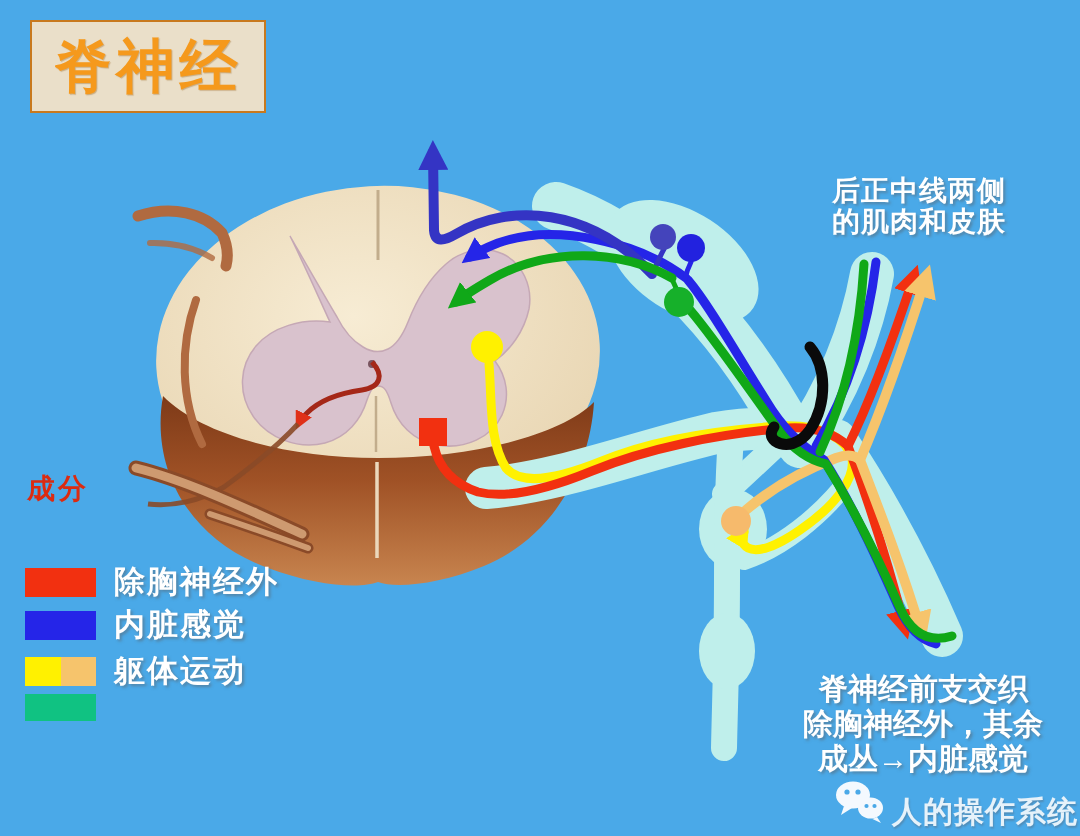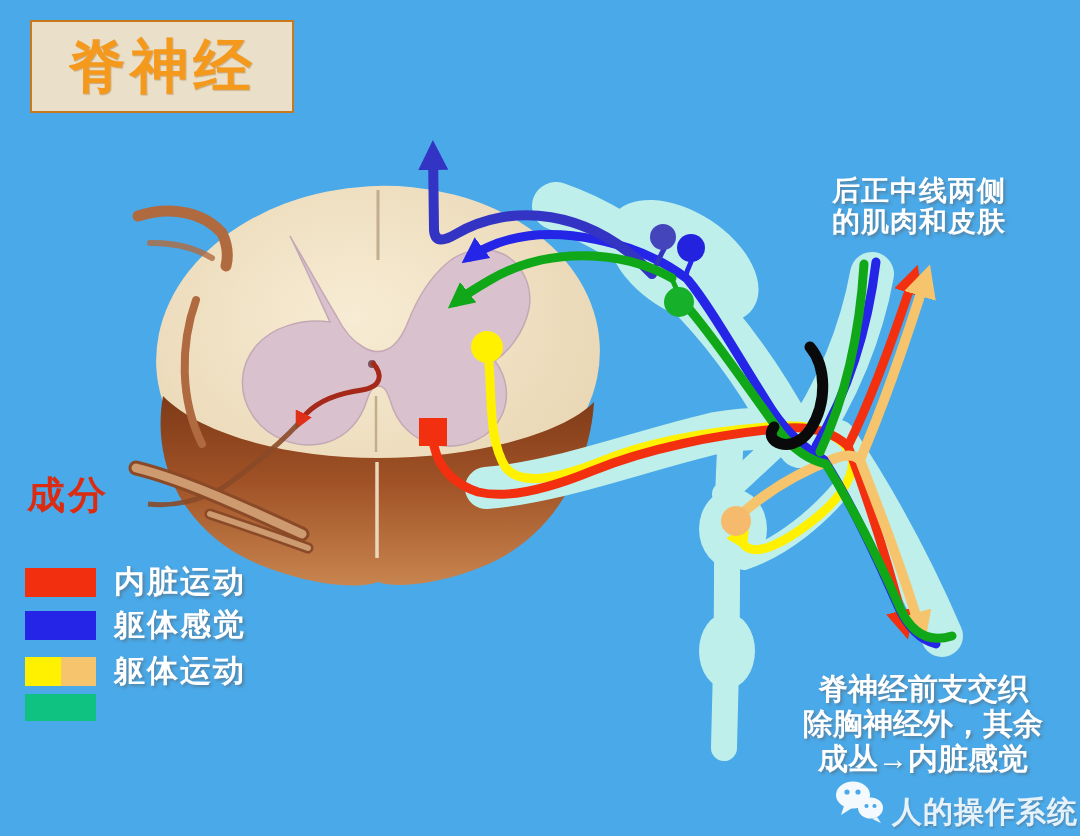--- a/index.html
+++ b/index.html
@@ -1,26 +1,26 @@
 <!DOCTYPE html>
 <html><head>
 <meta charset="utf-8">
 <style>
   html,body{margin:0;padding:0;}
   body{font-family:"Liberation Sans","DejaVu Sans",sans-serif;}
   .stage{position:relative;width:1080px;height:836px;overflow:hidden;}
   .stage svg{display:block;}
   #diagram{position:absolute;left:0;top:0;}
-  .title-box{position:absolute;left:30px;top:20px;width:264px;height:93px;
+  .title-box{position:absolute;left:30px;top:20px;width:236px;height:93px;
     border:2px solid #c8791e;box-sizing:border-box;display:flex;align-items:center;justify-content:center;}
   .title-text{font-size:58px;font-weight:bold;letter-spacing:5px;text-shadow:1px 1px 1px rgba(140,80,0,.35);}
   .anno{position:absolute;color:#ffffff;font-weight:bold;text-shadow:2px 2px 3px rgba(90,100,110,.55);}
   .anno-tr{left:832px;top:176px;font-size:28px;line-height:1.1;letter-spacing:1px;text-align:center;}
   .anno-br{left:775px;top:672px;width:296px;font-size:30px;line-height:1.16;text-align:center;}
-  .legend-heading{position:absolute;left:27px;top:470px;font-size:38px;font-weight:bold;letter-spacing:3px;}
+  .legend-heading{position:absolute;left:27px;top:470px;font-size:28px;font-weight:bold;letter-spacing:3px;}
   .legend-row{position:absolute;left:25px;display:flex;align-items:center;}
   .swatch{width:71px;height:29px;display:flex;overflow:hidden;}
   .swatch .half{flex:1;height:100%;}
   .legend-label{margin-left:18px;color:#fff;font-weight:bold;font-size:31px;letter-spacing:2px;
     text-shadow:2px 2px 3px rgba(90,100,110,.55);}
   .watermark{position:absolute;left:834px;top:768px;display:flex;align-items:center;opacity:.96;}
   .watermark-text{margin-left:6px;color:#edf5fb;font-size:30px;font-weight:bold;letter-spacing:1px;
     text-shadow:1px 2px 2px rgba(90,110,130,.5);margin-top:24px;}
 </style>
 </head>
@@ -165,25 +165,25 @@
   <div class="anno anno-br">
     <div>脊神经前支交织</div>
     <div>除胸神经外，其余</div>
     <div>成丛→内脏感觉</div>
   </div>
 
   <div class="legend-heading" style="color: rgb(220, 43, 16);">成分</div>
 
   <div class="legend-row" style="top:561px">
     <span class="swatch" style="background: rgb(242, 48, 16);"></span>
-    <span class="legend-label">内脏运动</span>
+    <span class="legend-label">除胸神经外</span>
   </div>
   <div class="legend-row" style="top:604px">
     <span class="swatch" style="background: rgb(37, 37, 232);"></span>
-    <span class="legend-label">躯体感觉</span>
+    <span class="legend-label">内脏感觉</span>
   </div>
   <div class="legend-row" style="top:650px">
     <span class="swatch">
       <span class="half" style="background: rgb(255, 241, 0);"></span>
       <span class="half" style="background: rgb(246, 196, 108);"></span>
     </span>
     <span class="legend-label">躯体运动</span>
   </div>
   <div class="legend-row" style="top:694px">
     <span class="swatch" style="height: 27px; background: rgb(16, 194, 130);"></span>

